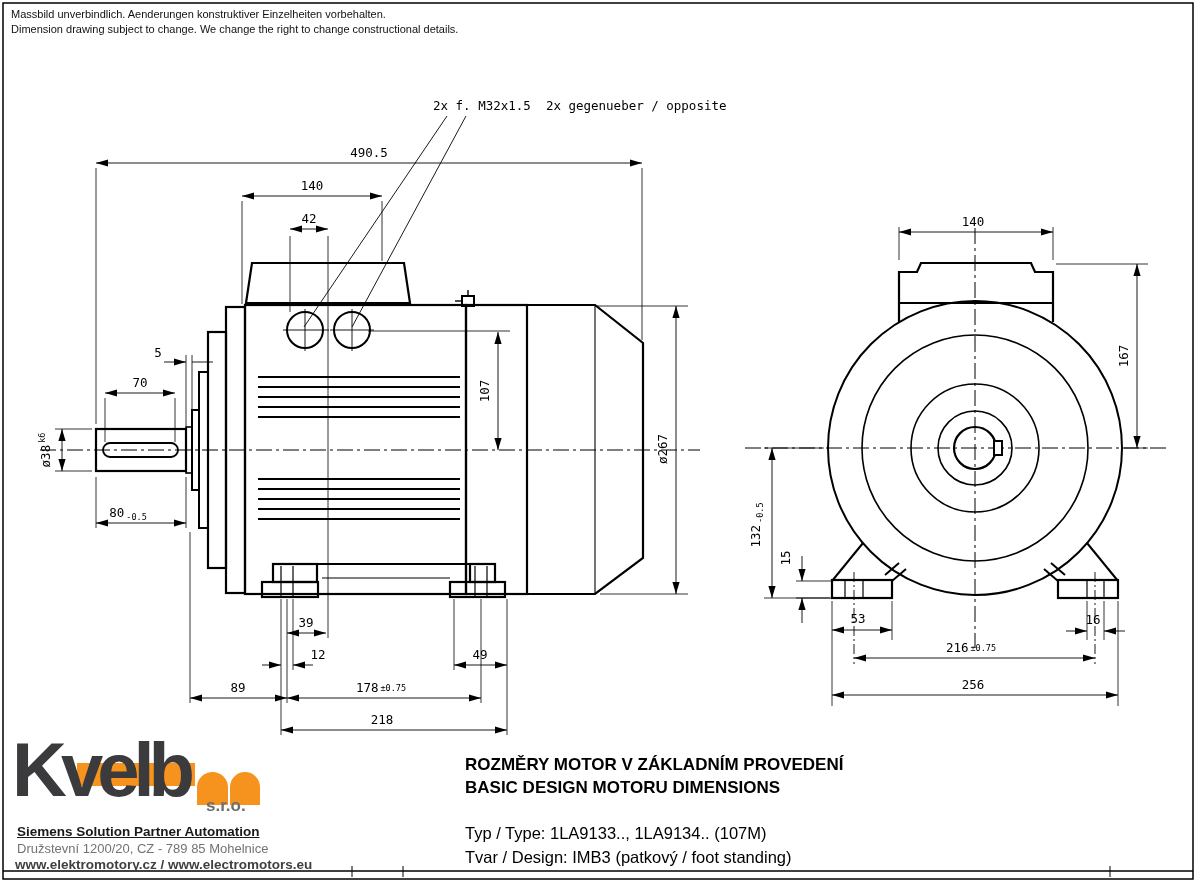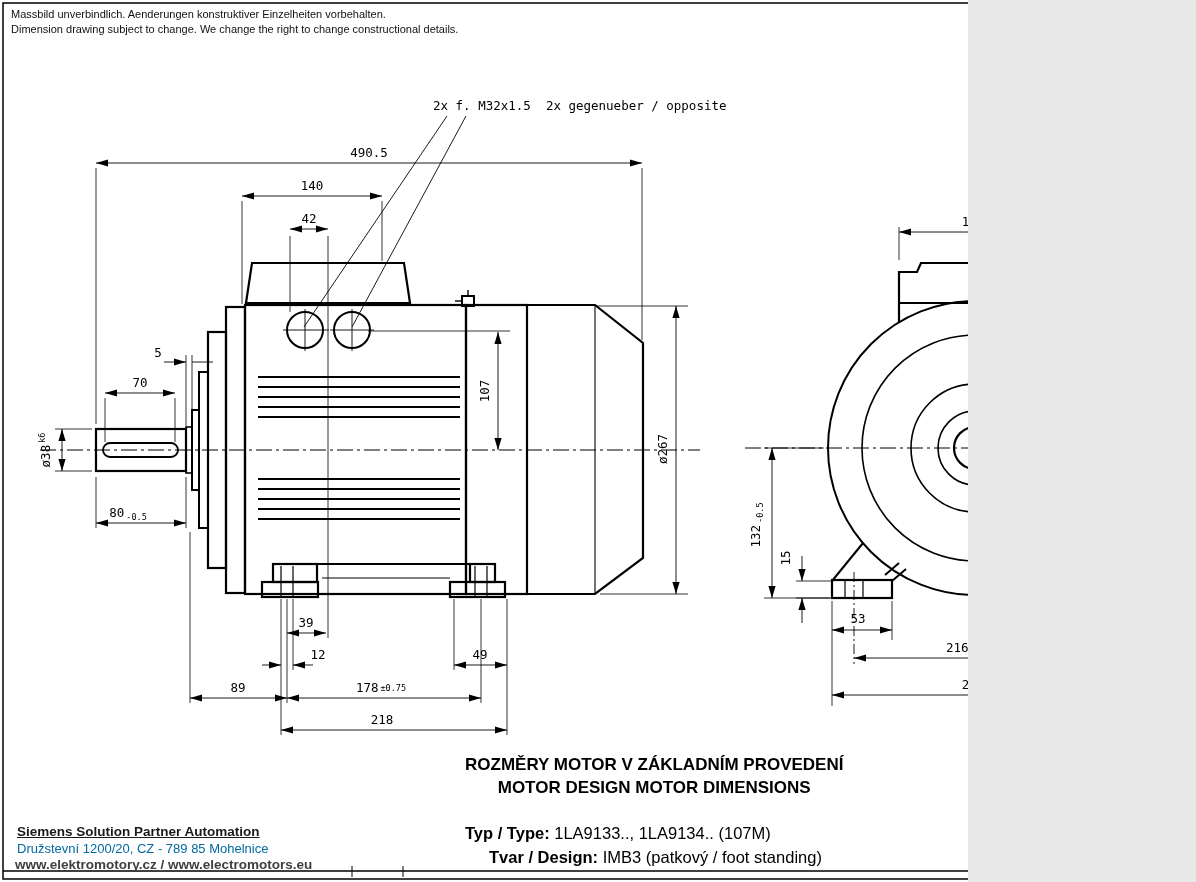--- a/index.html
+++ b/index.html
@@ -1,36 +1,36 @@
 <!DOCTYPE html>
 <html><head>
 <meta charset="utf-8">
 <style>
   html,body{margin:0;padding:0;background:#e8e8e8;}
-  #page{position:relative;width:968px;height:882px;background:#ffffff;overflow:hidden;
-        font-family:"Liberation Sans",sans-serif;text-align:center;}
+  #page{position:relative;width:1196px;height:882px;background:#ffffff;overflow:hidden;
+        font-family:"Liberation Sans",sans-serif;}
   #frame{position:absolute;left:0;top:0;width:1196px;height:882px;}
   .disc{position:absolute;left:11px;color:#111;font-size:11px;letter-spacing:0px;white-space:pre;}
   svg text{fill:#000;}
   .dim{font-family:"DejaVu Sans Mono",monospace;font-size:12.5px;}
   .tol{font-size:8.5px;}
   .note{font-family:"DejaVu Sans Mono",monospace;font-size:12.5px;}
   
   #logo{position:absolute;left:8px;top:752px;width:280px;height:72px;}
   .orange{position:absolute;background:#F6921E;}
   #brand{position:absolute;left:4px;top:-20px;font-size:76px;font-weight:bold;
          color:#3B3B3D;letter-spacing:-6px;line-height:1;z-index:2;}
   #sro{position:absolute;left:198px;top:44px;font-size:17px;font-weight:bold;color:#6E6E70;z-index:2;}
   .partner{position:absolute;left:17px;top:824px;font-size:13.5px;font-weight:bold;color:#1a1a1a;text-decoration:underline;}
-  .address{position:absolute;left:17px;top:841px;font-size:13px;color:#0369a1;}
+  .address{position:absolute;left:17px;top:841px;font-size:13px;color:#737373;}
   .web{position:absolute;left:15px;top:857px;font-size:13.5px;font-weight:bold;color:#3f3f41;text-decoration:underline;}
   .titleblk{position:absolute;left:465px;top:753px;font-size:17px;font-weight:bold;color:#000;line-height:23px;}
   .typeline{position:absolute;left:465px;top:824px;font-size:16.5px;color:#000;}
-  .designline{position:absolute;left:465px;top:848px;font-size:16.5px;color:#000;margin-left:24px;}
-  .typeline b,.designline b{font-weight:bold;}
+  .designline{position:absolute;left:465px;top:848px;font-size:16.5px;color:#000;}
+  .typeline b,.designline b{font-weight:normal;}
 </style>
 </head>
 <body>
 
 <div id="page">
 
   <div class="disc" style="top:8px">Massbild unverbindlich. Aenderungen konstruktiver Einzelheiten vorbehalten.</div>
   <div class="disc" style="top:23px">Dimension drawing subject to change. We change the right to change constructional details.</div>
 
   <svg id="frame" viewBox="0 0 1196 882">
@@ -259,24 +259,31 @@
       <text class="dim" transform="rotate(-90 1128 356)" x="1128" y="356" text-anchor="middle">167</text>
       <text class="dim" transform="rotate(-90 760 525)" x="760" y="525" text-anchor="middle"><tspan>132</tspan><tspan class="tol" dx="2" dy="3">-0.5</tspan></text>
       <text class="dim" transform="rotate(-90 790 558)" x="790" y="558" text-anchor="middle">15</text>
       <text class="dim" x="858" y="623" text-anchor="middle">53</text>
       <text class="dim" x="1093" y="624" text-anchor="middle">16</text>
       <text class="dim" x="971" y="652" text-anchor="middle"><tspan>216</tspan><tspan class="tol" dx="2" dy="-1">±0.75</tspan></text>
       <text class="dim" x="973" y="689" text-anchor="middle">256</text>
     </g>
   </svg>
 
+  <div id="logo">
+    <div class="orange" style="left:69px;top:11px;width:118px;height:23px;"></div>
+    <div class="orange" style="left:189px;top:20px;width:31px;height:33px;border-radius:16px 16px 0 0;"></div>
+    <div class="orange" style="left:222px;top:20px;width:30px;height:33px;border-radius:15px 15px 0 0;"></div>
+    <div id="brand">Kvelb</div>
+    <div id="sro">s.r.o.</div>
+  </div>
   <div class="partner">Siemens Solution Partner Automation</div>
   <div class="address">Družstevní 1200/20, CZ - 789 85 Mohelnice</div>
   <div class="web">www.elektromotory.cz / www.electromotors.eu</div>
 
   <div class="titleblk">
     <div>ROZMĚRY MOTOR V ZÁKLADNÍM PROVEDENÍ</div>
-    <div>MOTOR DESIGN MOTOR DIMENSIONS</div>
+    <div>BASIC DESIGN MOTORU DIMENSIONS</div>
   </div>
   <div class="typeline"><b>Typ / Type:</b><span> 1LA9133.., 1LA9134.. (107M)</span></div>
   <div class="designline"><b>Tvar / Design:</b><span> IMB3 (patkový / foot standing)</span></div>
 
 </div>
 
 </body></html>

